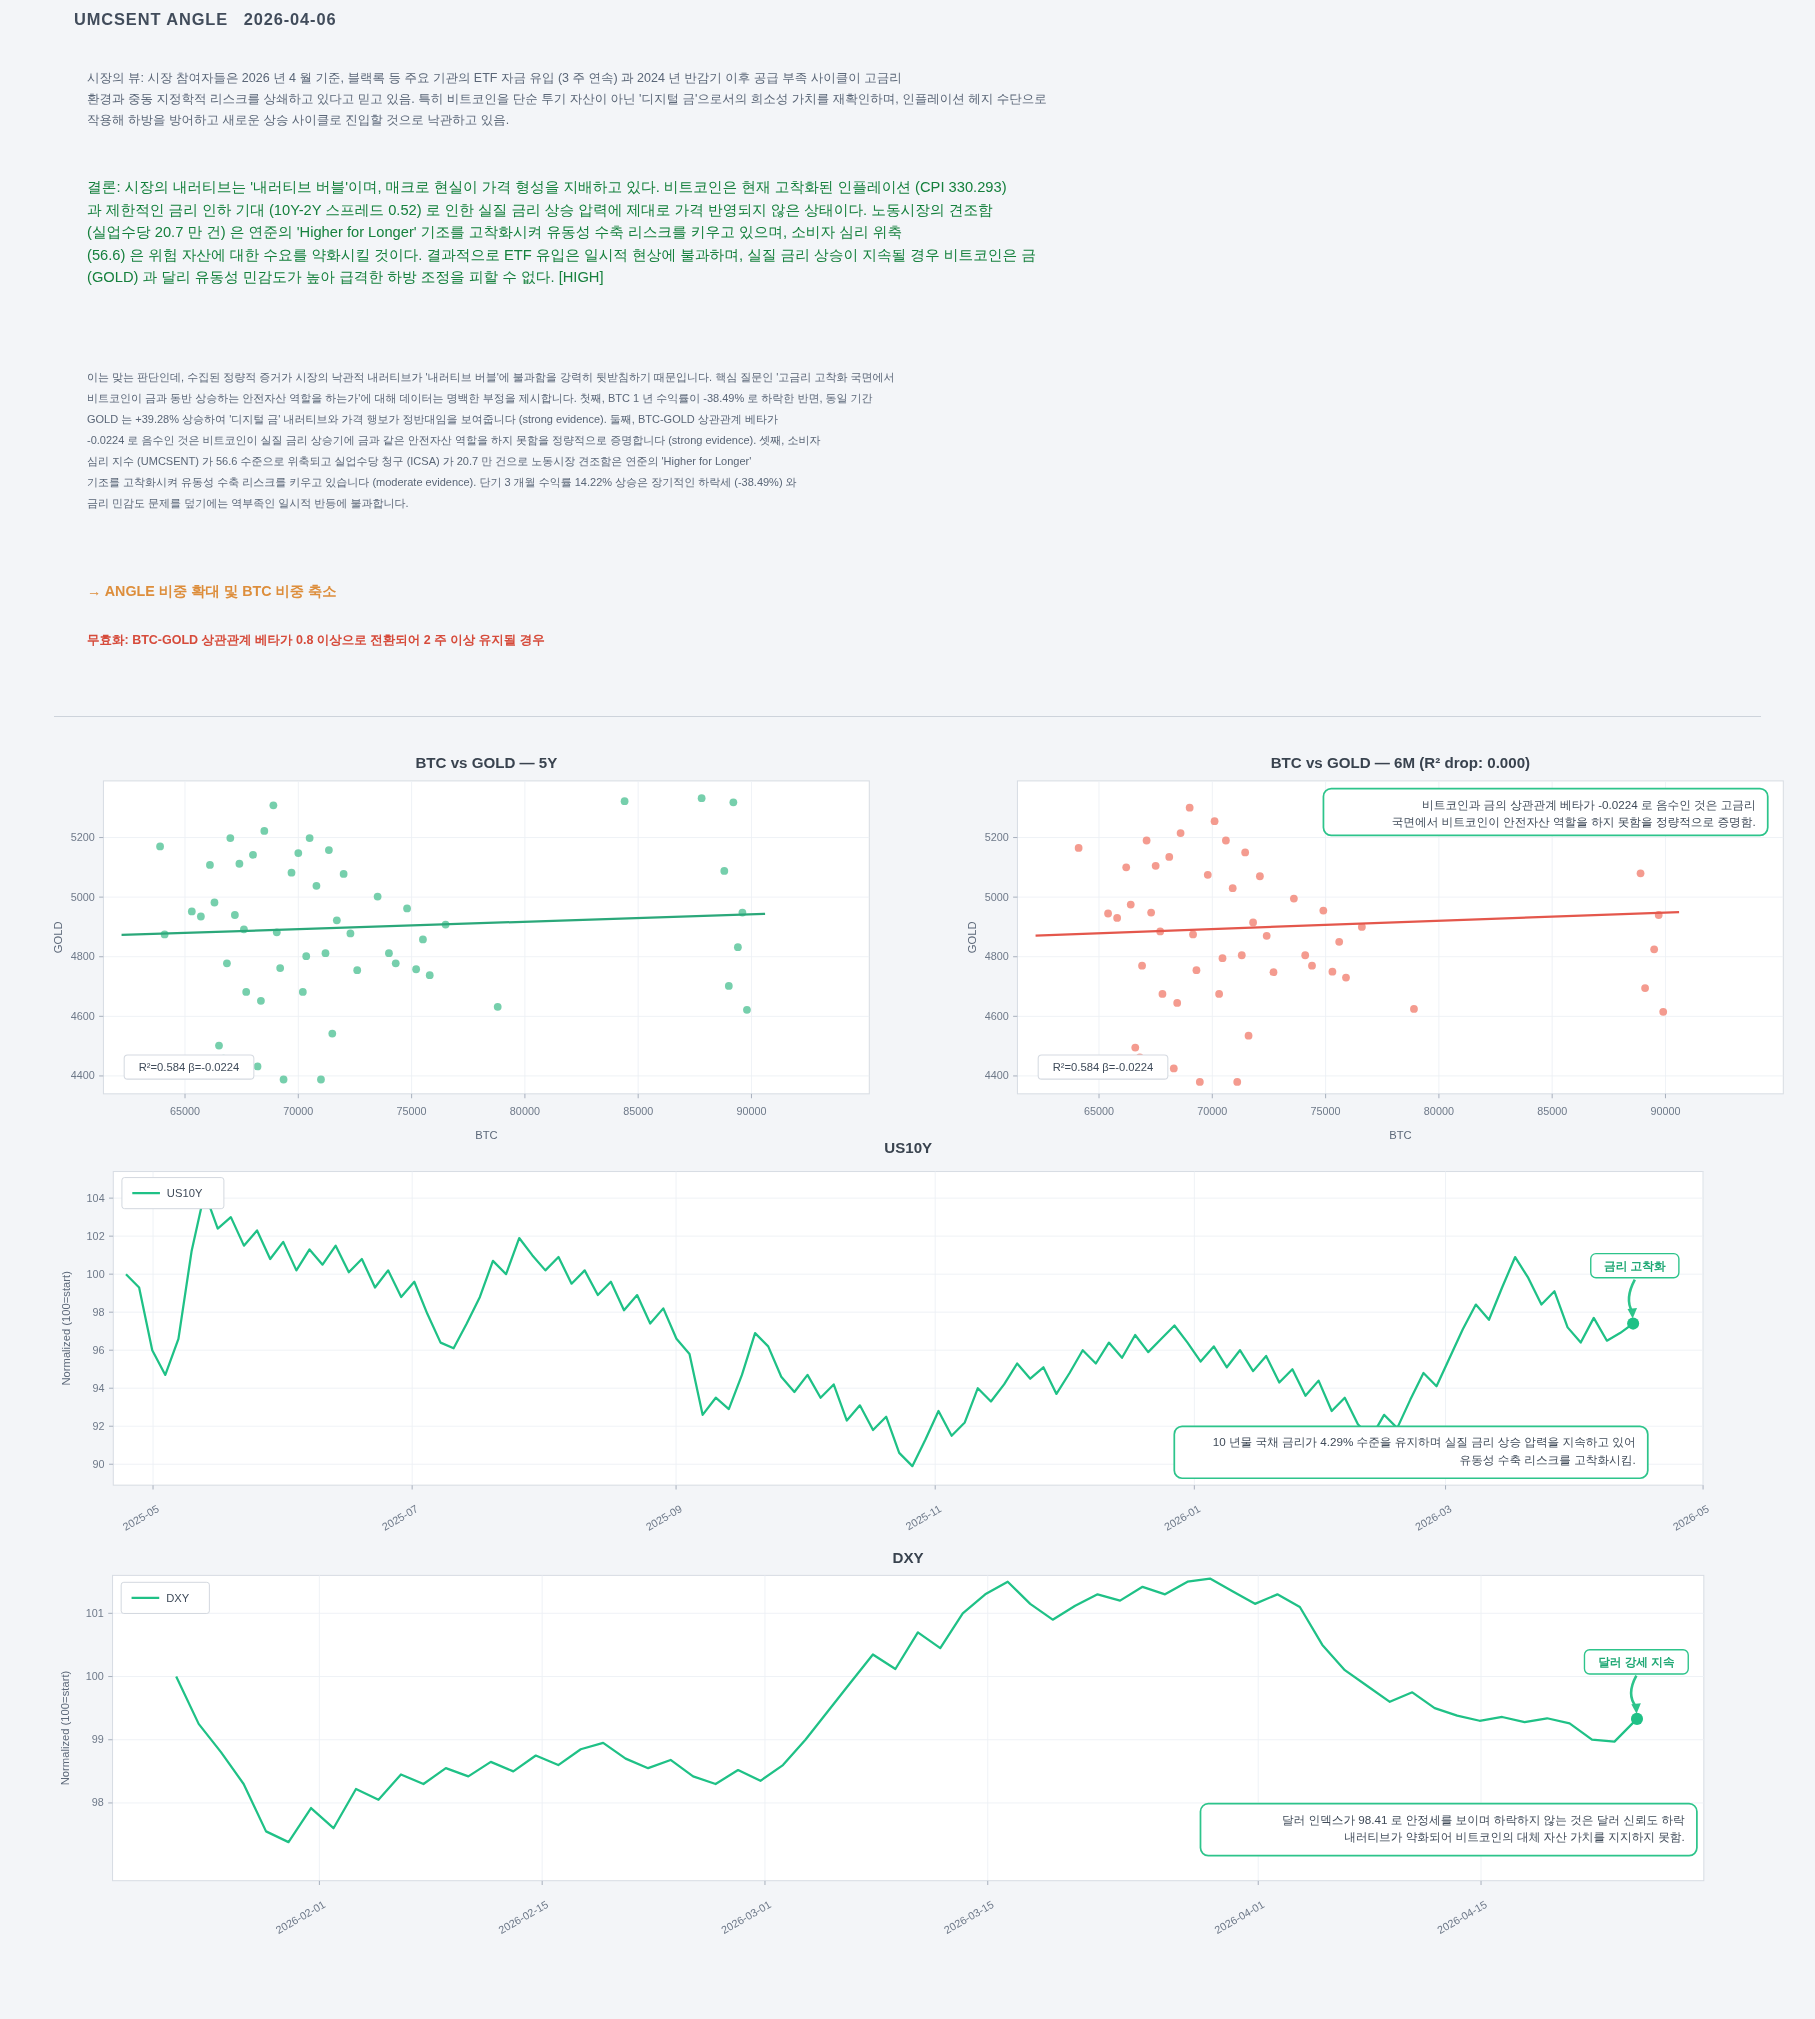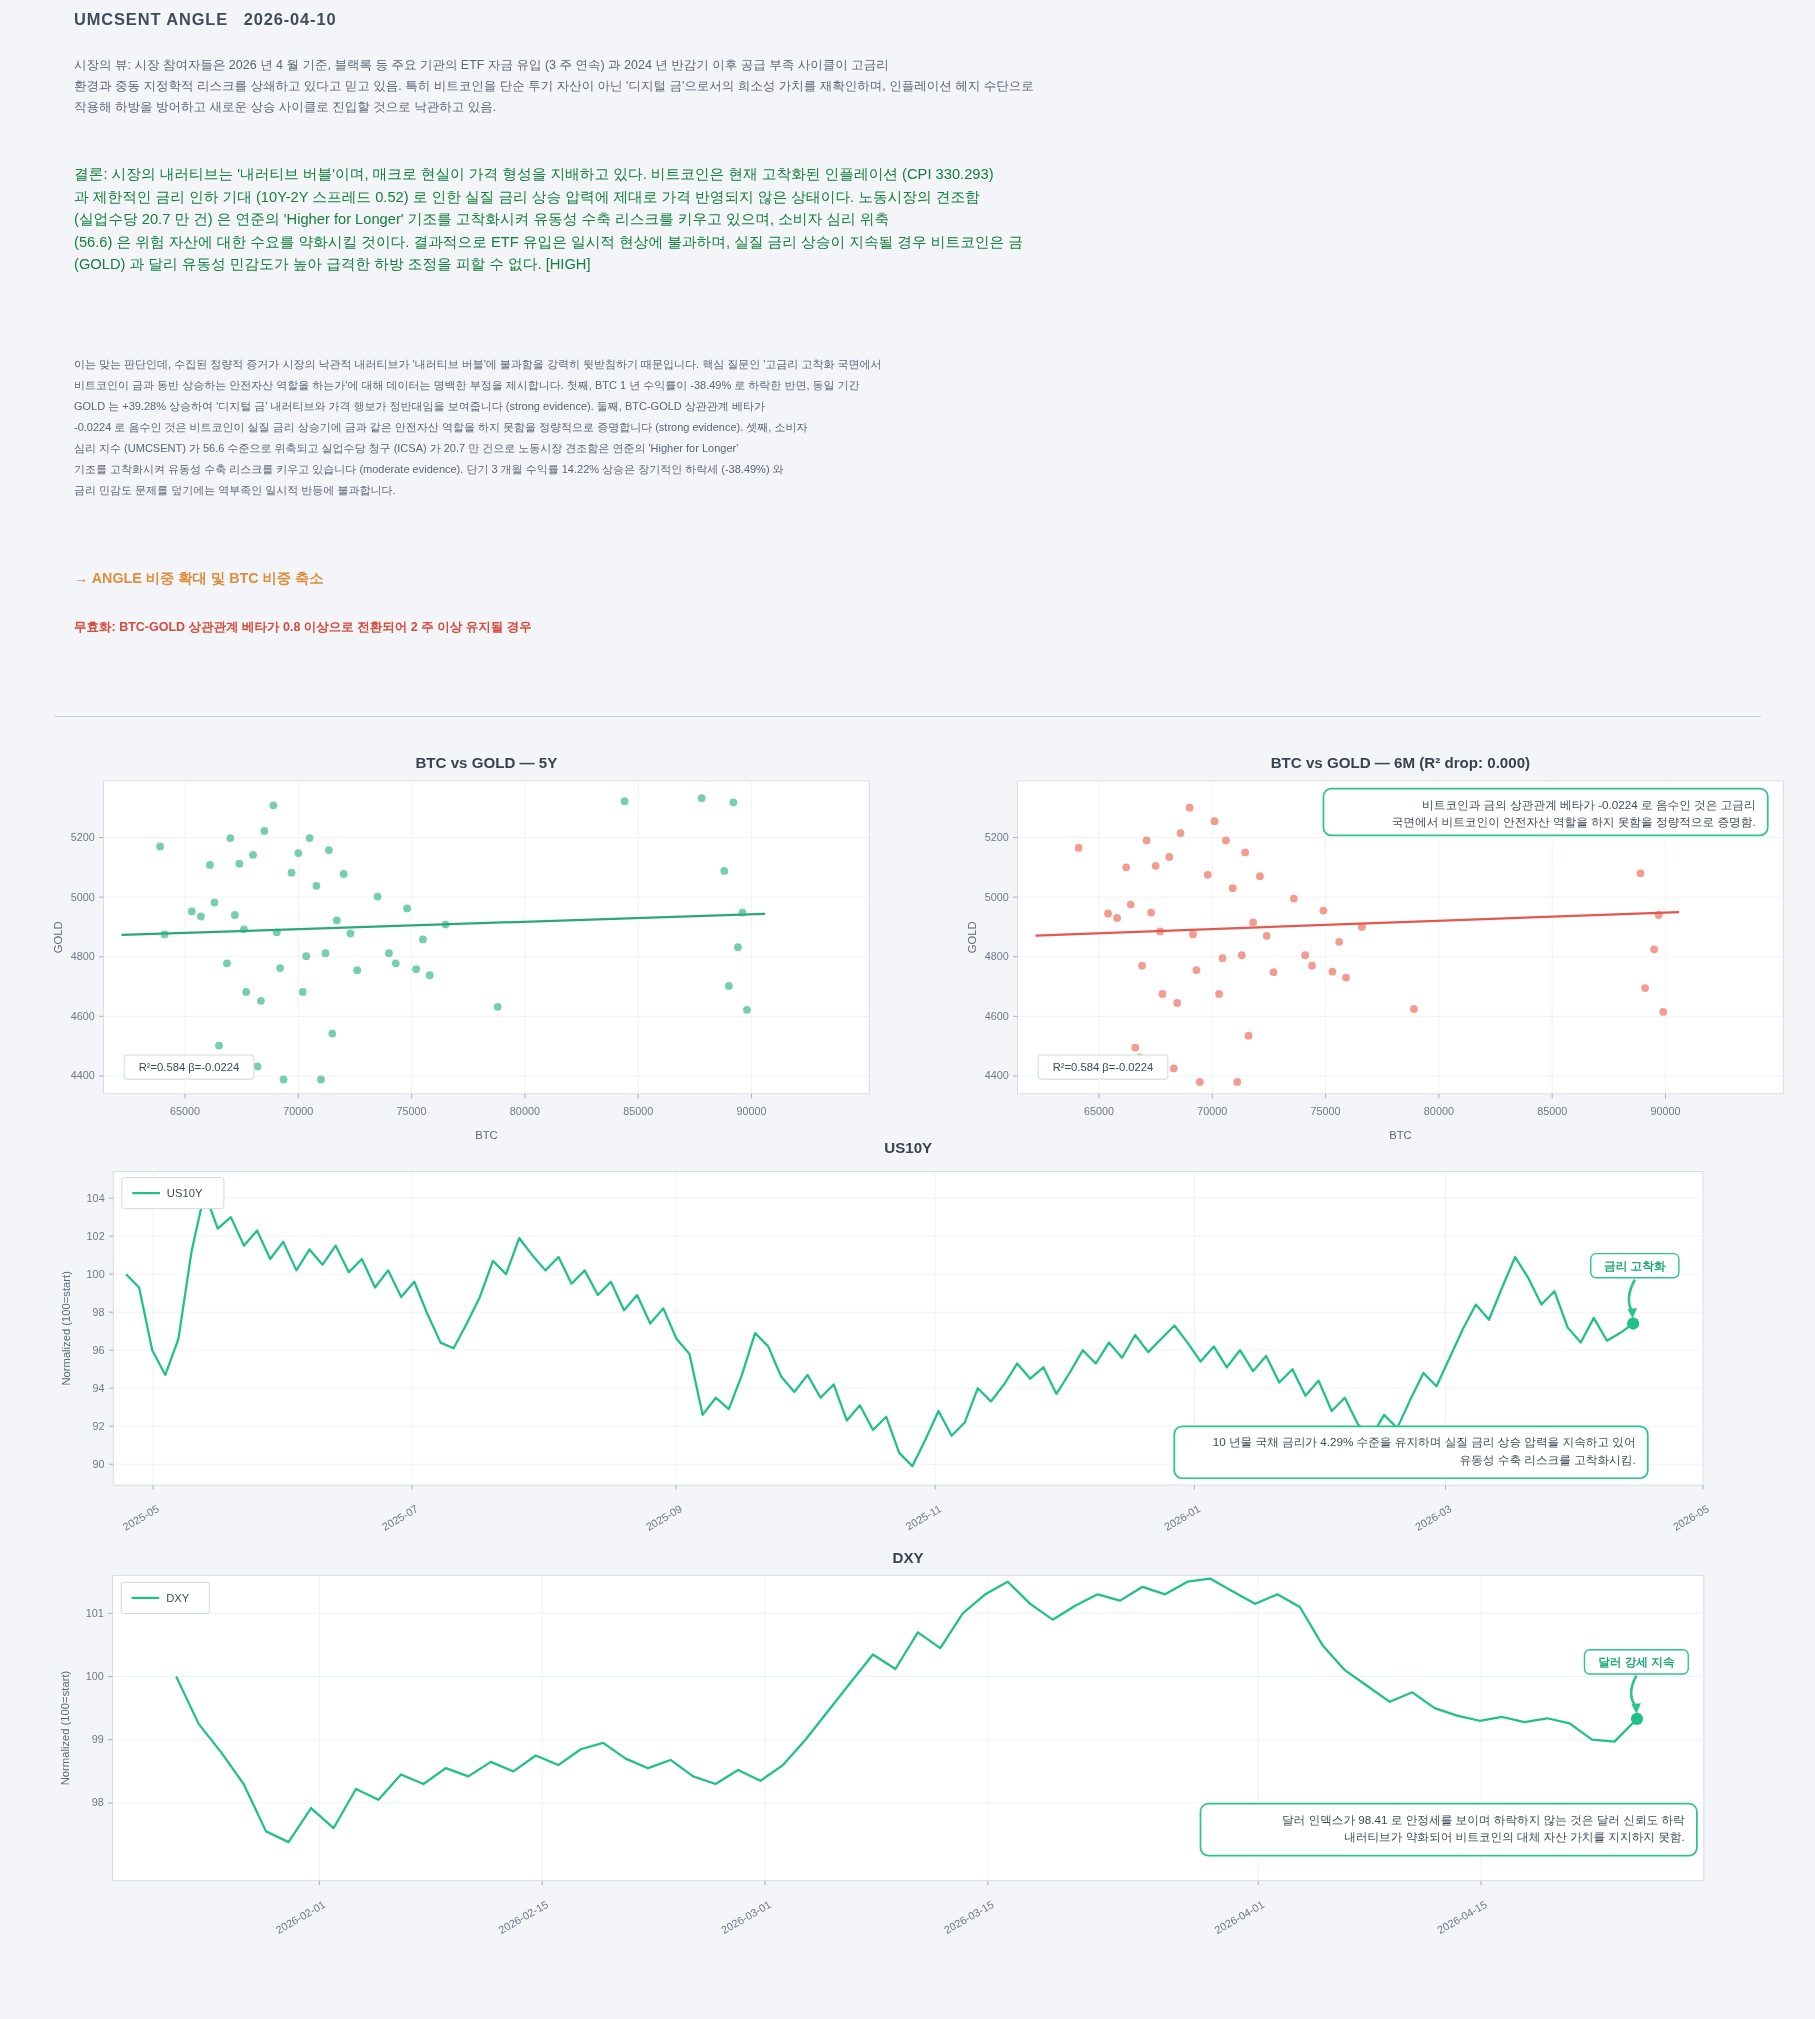--- a/index.html
+++ b/index.html
@@ -5,21 +5,21 @@
   html,body{margin:0;padding:0;}
   body{
     width:1816px;height:2020px;position:relative;overflow:hidden;
     background:#f3f5f8;
     font-family:"Liberation Sans","DejaVu Sans",sans-serif;
   }
   .page{position:absolute;inset:0;}
   .header{position:absolute;left:74px;top:10.4px;margin:0;font-size:16.4px;font-weight:700;
     color:#414c5b;letter-spacing:0.9px;}
   .header .date{margin-left:15.6px;font-weight:600;}
-  p{position:absolute;margin:0;white-space:pre-line;}
+  p{position:absolute;margin:13px;white-space:pre-line;}
   .market-view{left:74px;top:55px;font-size:12.5px;line-height:21px;color:#5a6677;}
   .conclusion{left:74px;top:163px;font-size:14.7px;line-height:22.5px;color:#15803d;}
   .analysis{left:74px;top:354px;font-size:11px;line-height:21px;color:#5a6677;}
   .action{left:74px;top:569px;font-size:14.3px;color:#dd8e3c;font-weight:600;}
   .invalidation{left:74px;top:619px;font-size:12.5px;color:#d64b3b;font-weight:600;}
   .divider{position:absolute;left:54px;top:716px;width:1707px;border:none;
     border-top:1.3px solid #cdd3db;margin:0;}
   .chart{position:absolute;}
   #scatter-5y{left:48px;top:742px;}
   #scatter-6m{left:962px;top:742px;}
@@ -40,21 +40,21 @@
   .notetext{fill:#3f4a58;font-size:13.5px;text-anchor:end;}
   .calloutbox{fill:#ffffff;stroke:#2dc48b;stroke-width:1.6;}
   .callouttext{fill:#1fa874;font-size:13.5px;font-weight:600;text-anchor:middle;}
   .legendbox{fill:#ffffff;stroke:#ccd2da;stroke-width:1;}
   .legendtext{fill:#3e4a59;font-size:13px;}
 </style>
 </head>
 <body>
 
 <div class="page">
-  <h1 class="header"><span>UMCSENT ANGLE</span><span class="date">2026-04-10</span></h1>
+  <h1 class="header"><span>UMCSENT ANGLE</span><span class="date">2026-04-06</span></h1>
 
   <p class="market-view">시장의 뷰: 시장 참여자들은 2026 년 4 월 기준, 블랙록 등 주요 기관의 ETF 자금 유입 (3 주 연속) 과 2024 년 반감기 이후 공급 부족 사이클이 고금리
 환경과 중동 지정학적 리스크를 상쇄하고 있다고 믿고 있음. 특히 비트코인을 단순 투기 자산이 아닌 '디지털 금'으로서의 희소성 가치를 재확인하며, 인플레이션 헤지 수단으로
 작용해 하방을 방어하고 새로운 상승 사이클로 진입할 것으로 낙관하고 있음.</p>
   <p class="conclusion">결론: 시장의 내러티브는 '내러티브 버블'이며, 매크로 현실이 가격 형성을 지배하고 있다. 비트코인은 현재 고착화된 인플레이션 (CPI 330.293)
 과 제한적인 금리 인하 기대 (10Y-2Y 스프레드 0.52) 로 인한 실질 금리 상승 압력에 제대로 가격 반영되지 않은 상태이다. 노동시장의 견조함
 (실업수당 20.7 만 건) 은 연준의 'Higher for Longer' 기조를 고착화시켜 유동성 수축 리스크를 키우고 있으며, 소비자 심리 위축
 (56.6) 은 위험 자산에 대한 수요를 약화시킬 것이다. 결과적으로 ETF 유입은 일시적 현상에 불과하며, 실질 금리 상승이 지속될 경우 비트코인은 금
 (GOLD) 과 달리 유동성 민감도가 높아 급격한 하방 조정을 피할 수 없다.  [HIGH]</p>
   <p class="analysis">이는 맞는 판단인데, 수집된 정량적 증거가 시장의 낙관적 내러티브가 '내러티브 버블'에 불과함을 강력히 뒷받침하기 때문입니다. 핵심 질문인 '고금리 고착화 국면에서

